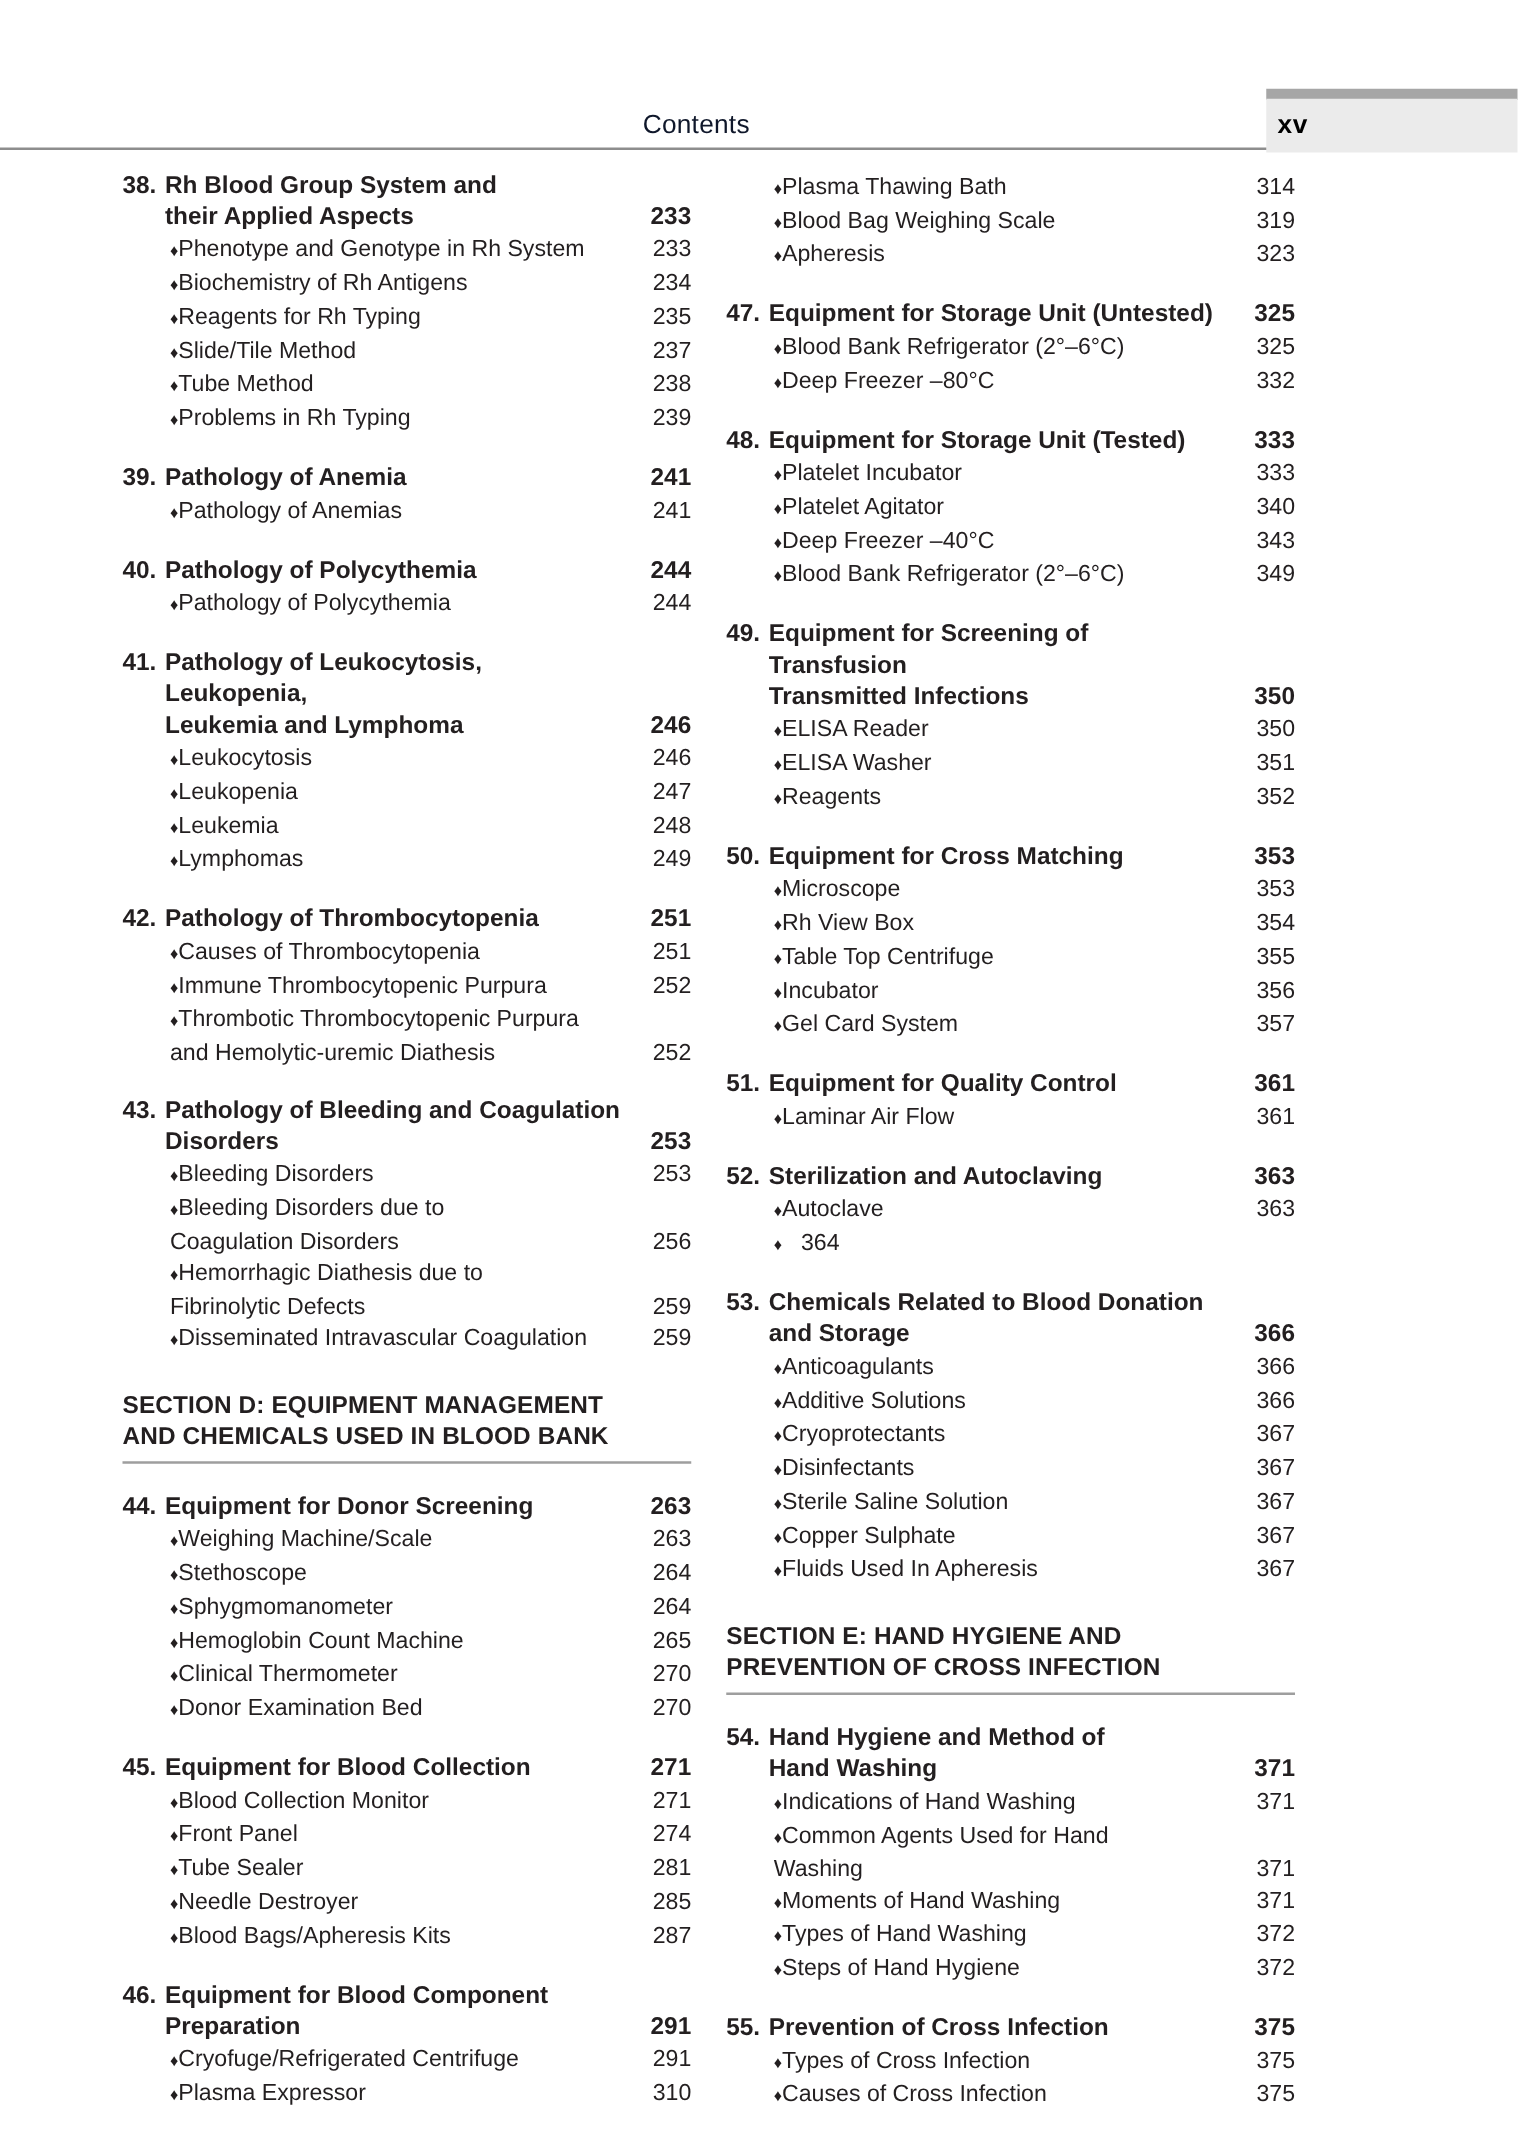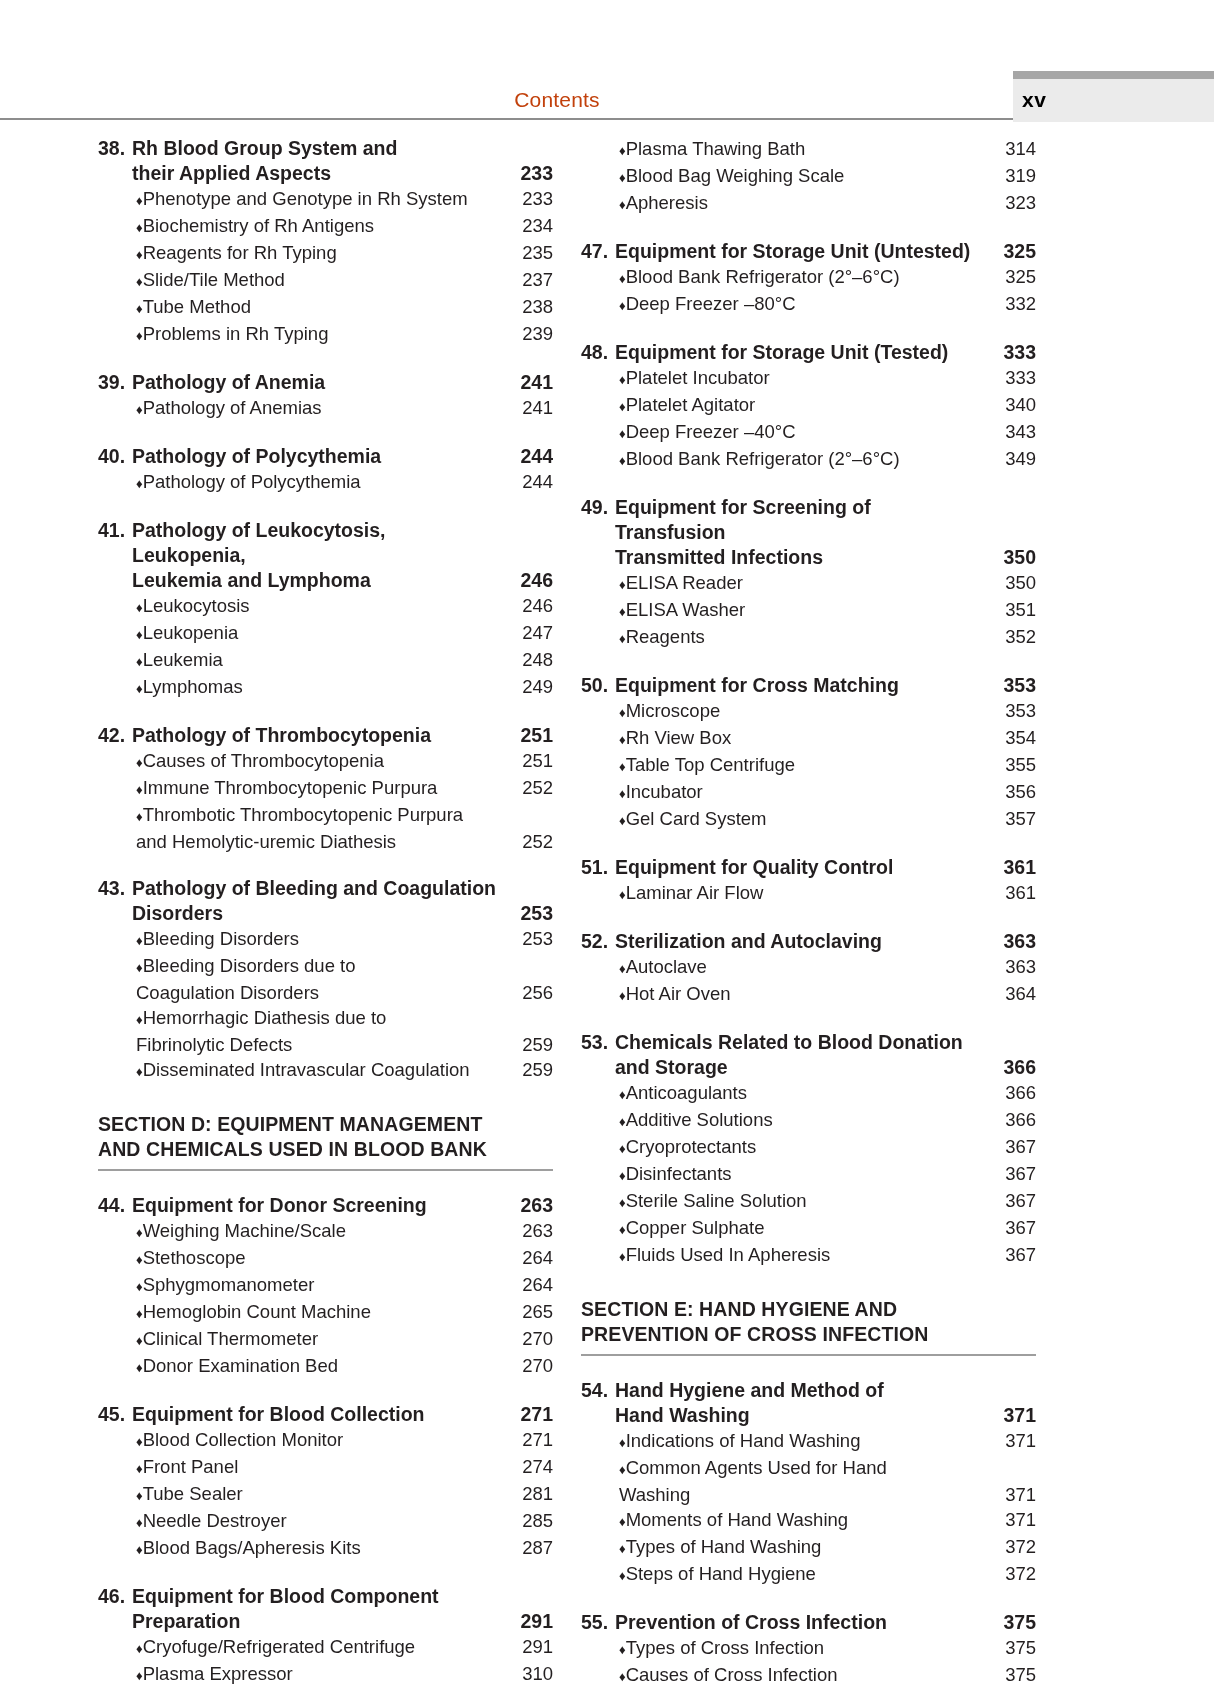--- a/index.html
+++ b/index.html
@@ -34,21 +34,21 @@
   }
   .header-title {
     position: absolute;
     top: 88px;
     left: 0;
     width: 1114px;
     text-align: center;
     font-size: 21px;
     font-weight: normal;
     letter-spacing: 0.2px;
-    color: #c2410c;
+    color: #0f172a;
   }
   .folio-box {
     position: absolute;
     top: 79px;
     left: 1013px;
     width: 201px;
     height: 43px;
     background: #ebebeb;
   }
   .folio-cap {
@@ -592,21 +592,20 @@
           <span class="chap-title">Sterilization and Autoclaving</span>
           <span class="chap-page">363</span>
         </div>
         <div class="topic-row">
           <span class="topic-bullet">♦</span>
           <span class="topic-label">Autoclave</span>
           <span class="topic-page">363</span>
         </div>
         <div class="topic-row">
           <span class="topic-bullet">♦</span>
-          <span class="topic-label">Hot Air Oven</span>
           <span class="topic-page">364</span>
         </div>
       </div>
       <div class="chapter">
         <div class="chap-title-row">
           <span class="chap-num">53.</span>
           <span class="chap-title">Chemicals Related to Blood Donation</span>
           <span class="chap-page"></span>
         </div>
         <div class="chap-cont-row">

